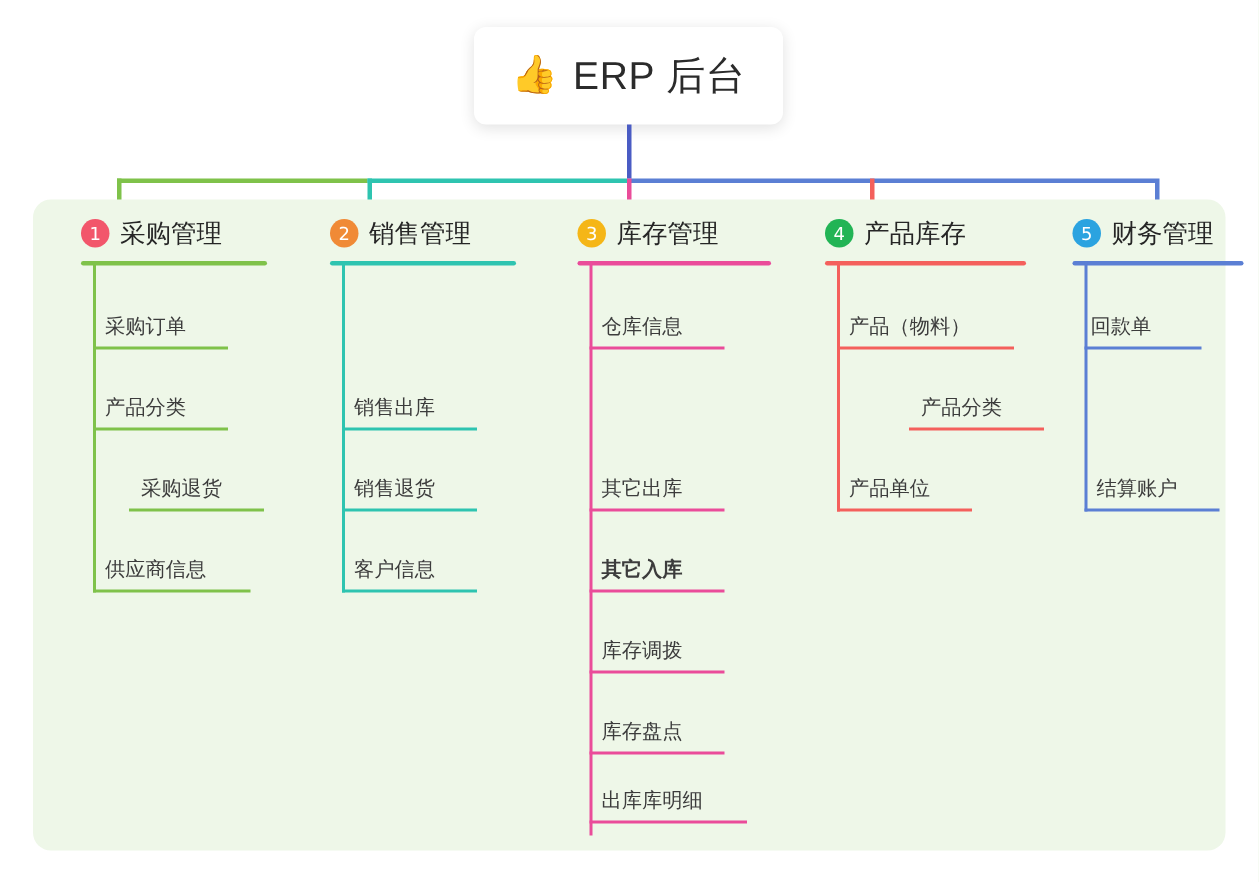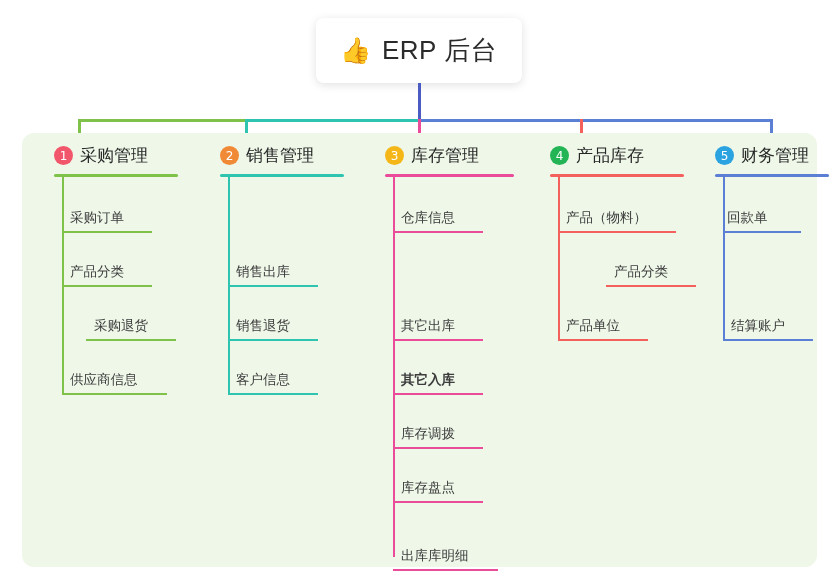--- a/index.html
+++ b/index.html
@@ -168,21 +168,21 @@
             <div class="item-rule" style="width: 90px; background: rgb(234, 76, 154);"></div>
           </div>
           <div class="item" style="left: 24px; top: 286px; width: 90px; height: 30px;">
             <span class="item-label" style="left: 8px;">库存调拨</span>
             <div class="item-rule" style="width: 90px; background: rgb(234, 76, 154);"></div>
           </div>
           <div class="item" style="left: 24px; top: 340px; width: 90px; height: 30px;">
             <span class="item-label" style="left: 8px;">库存盘点</span>
             <div class="item-rule" style="width: 90px; background: rgb(234, 76, 154);"></div>
           </div>
-          <div class="item" style="left: 24px; top: 408px; width: 105px; height: 30px; padding-left: 47px;">
+          <div class="item" style="left: 24px; top: 386px; width: 105px; height: 30px; padding-left: 47px;">
             <span class="item-label" style="left: 8px;">出库库明细</span>
             <div class="item-rule" style="width: 105px; background: rgb(234, 76, 154);"></div>
           </div>
         </div>
         <div class="col" style="left: 512px; width: 160px; height: 100%;">
           <div class="col-head">
             <span class="badge" style="background: rgb(34, 180, 85);">4</span>
             <span class="col-title">产品库存</span>
           </div>
           <div class="head-rule" style="top: 41px; width: 134px; background: rgb(244, 96, 92);"></div>

